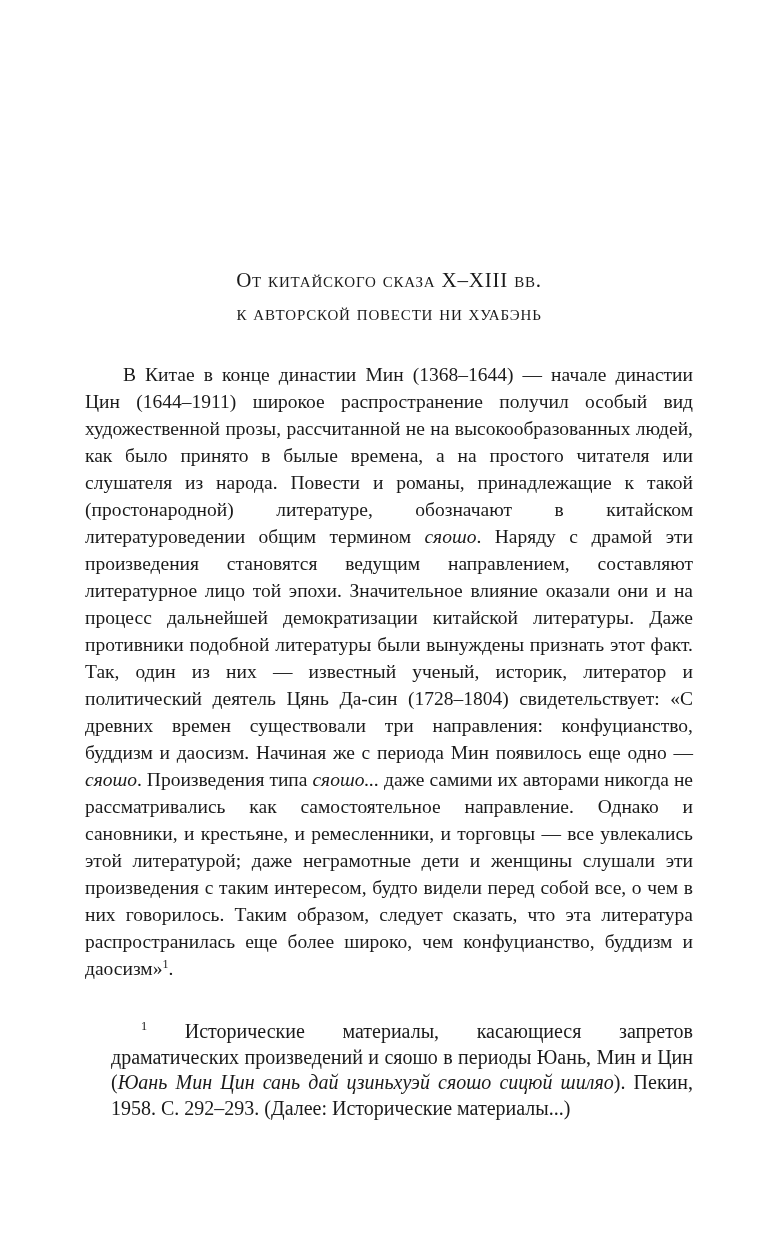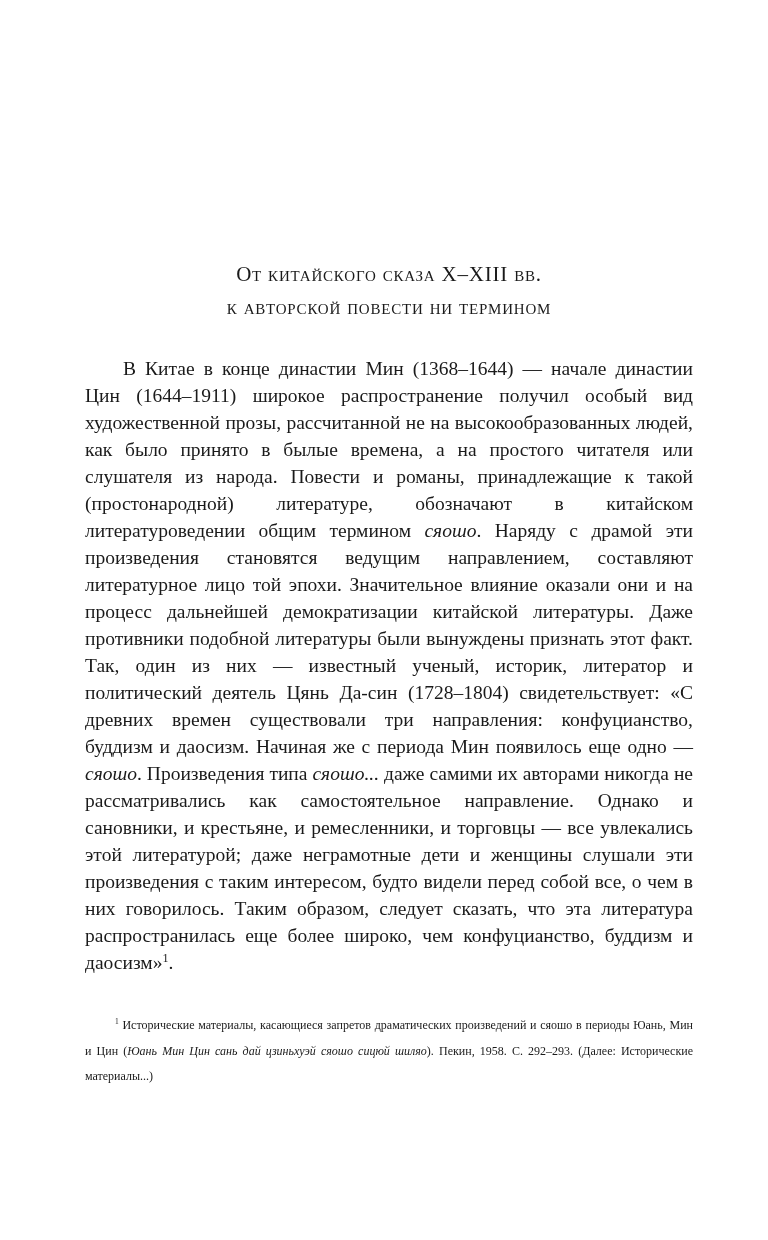--- a/index.html
+++ b/index.html
@@ -13,21 +13,21 @@
     height: 1240px;
     background: #ffffff;
     color: #1c1c1c;
     font-family: "Liberation Serif", "DejaVu Serif", serif;
     overflow: hidden;
     box-sizing: border-box;
   }
   .text-block {
     position: absolute;
     left: 85px;
-    top: 258px;
+    top: 264px;
     width: 608px;
   }
   .heading {
     text-align: center;
     font-variant: small-caps;
     font-size: 21px;
     line-height: 33px;
     letter-spacing: 0.8px;
     color: #1a1a1a;
   }
@@ -46,38 +46,39 @@
   }
   .body-paragraph i, .footnote i {
   }
   sup {
     font-size: 0.62em;
     line-height: 0;
     vertical-align: super;
   }
   .footnote {
     margin-top: 37px;
-    font-size: 12px;
+    font-size: 20px;
     line-height: 25.5px;
     text-align: justify;
     text-indent: 30px;
     color: #1a1a1a;
     hyphens: auto;
+    margin-left: 26px;
     -webkit-hyphens: auto;
   }
 </style>
 </head>
 <body>
 
 <div class="page">
   <div class="text-block">
 
     <div class="heading">
       <span class="line">От китайского сказа X–XIII вв.</span>
-      <span class="line">к авторской повести ни термином</span>
+      <span class="line">к авторской повести ни хуабэнь</span>
     </div>
 
     <p class="body-paragraph"><span>В Китае в конце династии Мин (1368–1644) — начале династии Цин (1644–1911) широкое распространение получил особый вид художественной прозы, рассчитанной не на высокообразованных людей, как было принято в былые времена, а на простого читателя или слушателя из народа. Повести и романы, принадлежащие к такой (простонародной) литературе, обозначают в китайском литературоведении общим термином </span><i>сяошо</i><span>. Наряду с драмой эти произведения становятся ведущим направлением, составляют литературное лицо той эпохи. Значительное влияние оказали они и на процесс дальнейшей демократизации китайской литературы. Даже противники подобной литературы были вынуждены признать этот факт. Так, один из них — известный ученый, историк, литератор и политический деятель Цянь Да-син (1728–1804) свидетельствует: «С древних времен существовали три направления: конфуцианство, буддизм и даосизм. Начиная же с периода Мин появилось еще одно — </span><i>сяошо</i><span>. Произведения типа </span><i>сяошо...</i><span> даже самими их авторами никогда не рассматривались как самостоятельное направление. Однако и сановники, и крестьяне, и ремесленники, и торговцы — все увлекались этой литературой; даже неграмотные дети и женщины слушали эти произведения с таким интересом, будто видели перед собой все, о чем в них говорилось. Таким образом, следует сказать, что эта литература распространилась еще более широко, чем конфуцианство, буддизм и даосизм»</span><sup>1</sup><span>.</span></p>
 
     <p class="footnote"><sup>1</sup><span> Исторические материалы, касающиеся запретов драматических произведений и сяошо в периоды Юань, Мин и Цин (</span><i>Юань Мин Цин сань дай цзиньхуэй сяошо сицюй шиляо</i><span>). Пекин, 1958. С. 292–293. (Далее: Исторические материалы...)</span></p>
 
   </div>
 </div>
 
 </body></html>

